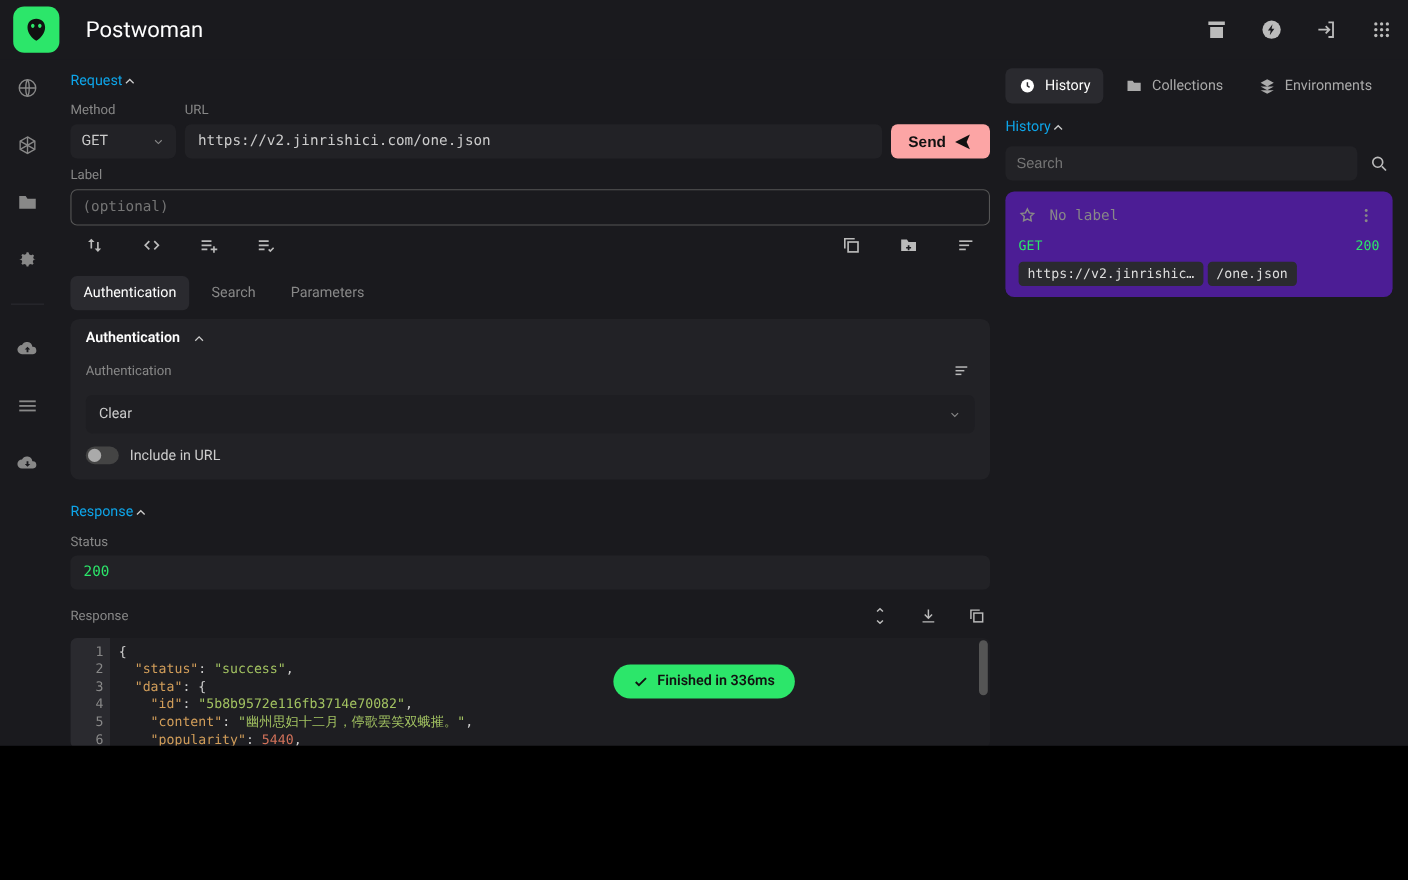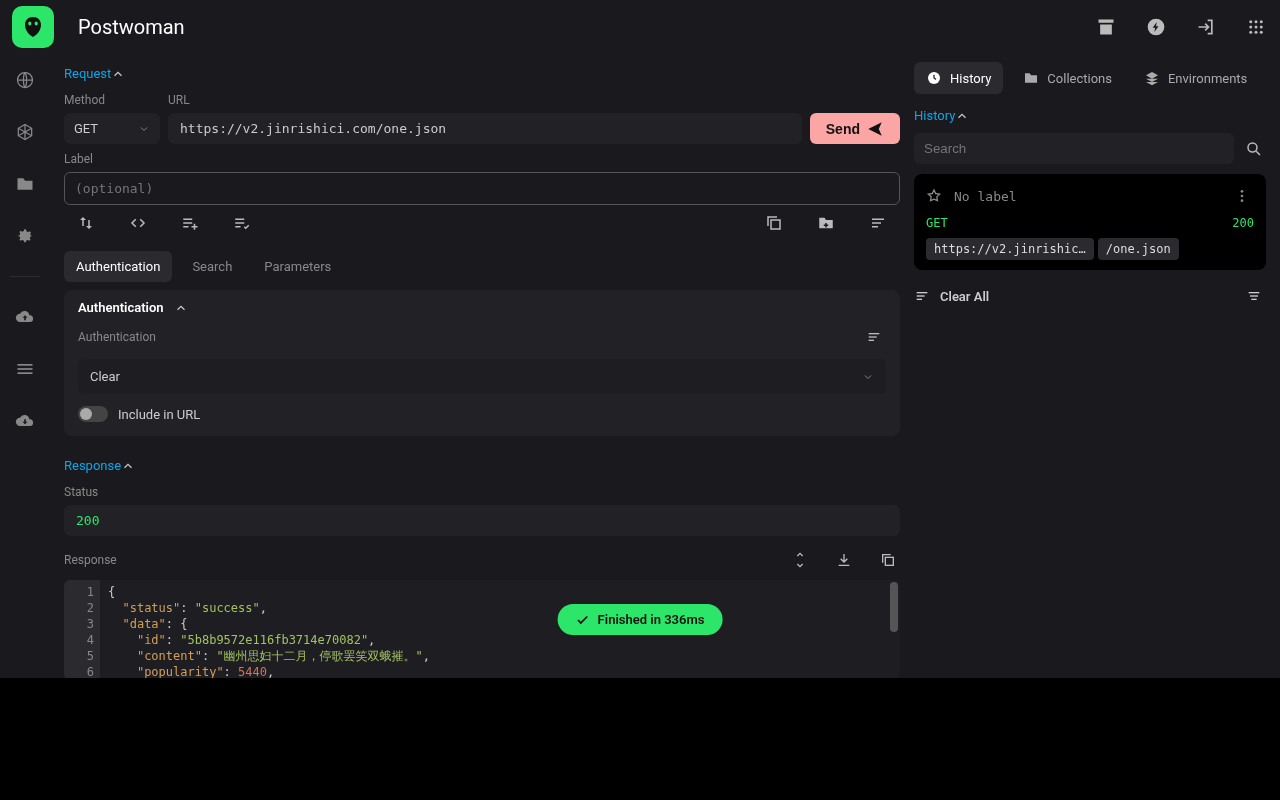--- a/index.html
+++ b/index.html
@@ -219,21 +219,21 @@
 .right-tab {
   display:flex; align-items:center; gap:8px;
   padding:8px 12px; border-radius:6px; color:#aaa; cursor:pointer; font-size:13px;
 }
 .right-tab.active { background:#2a2a2f; color:#fff; }
 .search-row { display:flex; align-items:center; gap:8px; margin-top:6px;}
 .search-input {
   flex:1; background:#222226; border:none; border-radius:6px; padding:8px 10px; color:#ccc;
 }
 .hist-item {
-  background:#000000; border-radius:8px; padding:10px 12px; margin-top:10px;
+  background:#4c1d95; border-radius:8px; padding:10px 12px; margin-top:10px;
 }
 .hist-row1 { display:flex; align-items:center; gap:12px; color:#888;}
 .hist-row1 .more{margin-left:auto;}
 .hist-row2 { display:flex; align-items:center; justify-content:space-between; margin-top:8px; font-family: ui-monospace, monospace; font-size:12px;}
 .hist-method{ color:#2ce66a;} .hist-status{color:#2ce66a;}
 .hist-row3 { display:flex; gap:4px; margin-top:8px; }
 .chip {
   background:#2a2a2f; padding:4px 8px; border-radius:4px; font-family: ui-monospace, monospace; font-size:12px; color:#ddd;
 }
 .clear-row { display:flex; align-items:center; gap:10px; margin-top:14px; color:#ccc;}
@@ -561,35 +561,20 @@
       <div class="hist-row2">
         <span class="hist-method">GET</span>
         <span class="hist-status">200</span>
       </div>
       <div class="hist-row3">
         <span class="chip">https://v2.jinrishic…</span>
         <span class="chip">/one.json</span>
       </div>
     </div>
 
-    <div class="clear-row">
-      <svg width="16" height="16" viewBox="0 0 24 24" fill="#ccc">
-          <rect x="4" y="6" width="16" height="2"></rect>
-          <rect x="4" y="11" width="12" height="2"></rect>
-          <rect x="4" y="16" width="8" height="2"></rect>
-        </svg>
-      <span style="font-weight:600;">Clear All</span>
-      <div class="more icon-btn">
-          <svg width="16" height="16" viewBox="0 0 24 24" fill="#ccc">
-            <rect x="4" y="6" width="16" height="2"></rect>
-            <rect x="6" y="11" width="12" height="2"></rect>
-            <rect x="8" y="16" width="8" height="2"></rect>
-          </svg>
-        </div>
-    </div>
   </div>
 </div>
 
 <div class="toast">
   <svg width="14" height="14" viewBox="0 0 24 24" fill="none" stroke="#111" stroke-width="3">
       <path d="M4 12l5 5L20 6"></path>
     </svg>
   <span>Finished in 336ms</span>
 </div>
 

